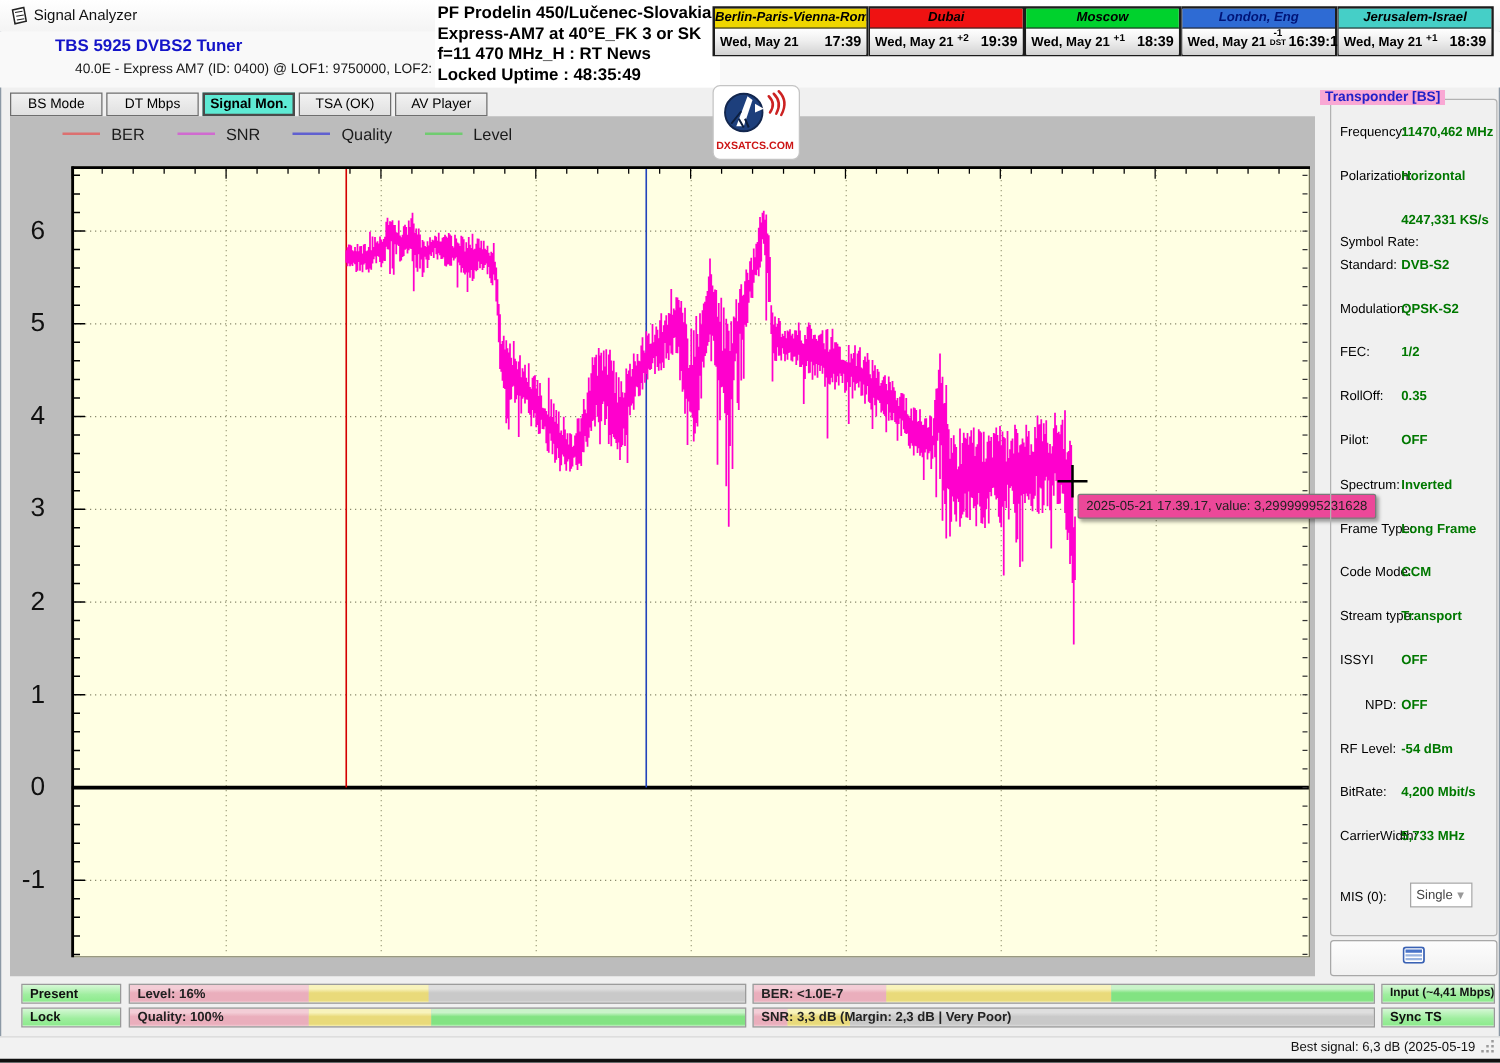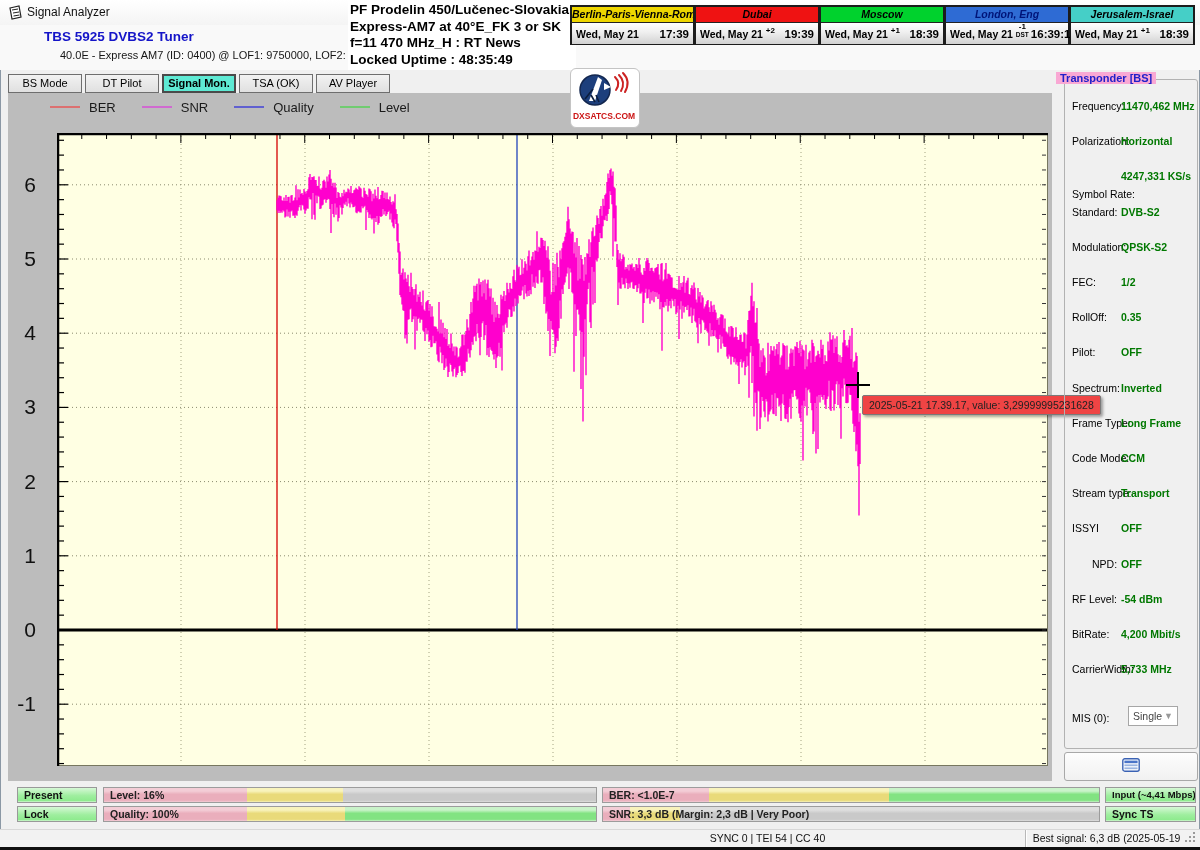--- a/index.html
+++ b/index.html
@@ -38,21 +38,21 @@
   .tab.active{background:#5eead4;border:2px solid #4a4a4a;line-height:15px;font-weight:bold}
   
   #chart-back{left:8px;top:93px;width:1044px;height:688px;background:#bcbcbc}
   #legend{left:50px;top:96px;height:22px;display:flex;align-items:center;gap:26px}
   .leg-item{display:flex;align-items:center;gap:9px}
   .leg-line{width:30px;height:0;border-top:2px solid #000}
   .leg-label{font-size:13px;color:#1a1a1a}
   #logo{left:570px;top:68px;width:68px;height:58px;background:#fff;border:1px solid #c4c4c4;border-radius:6px}
   #plot{left:57px;top:133px;width:991px;height:633px}
   #ylabels .yl{position:absolute;width:30px;text-align:right;font-size:21px;color:#101010;line-height:22px}
-  #tooltip{left:862px;top:395px;background:#ef4444;border:1px solid #7a7a7a;
+  #tooltip{left:862px;top:395px;background:#ec4899;border:1px solid #7a7a7a;
     box-shadow:2px 2px 3px rgba(0,0,0,.35);font-size:10.5px;color:#222;
     padding:3px 6px;white-space:nowrap;border-radius:2px}
   
   #tp-box{left:1064px;top:79px;width:132px;height:668px;border:1px solid #b2b2b2;border-radius:3px}
   #tp-title{left:1056px;top:72px;background:#f9a8d4;padding:0 4px;font-size:11px;font-weight:bold;color:#2020c8}
   .tp-label{position:absolute;left:1072px;font-size:10.5px;color:#000}
   .tp-value{position:absolute;left:1121px;font-size:10.5px;font-weight:bold;color:#007800;white-space:nowrap}
   #mis-select{left:1128px;top:706px;width:50px;height:20px;background:#fff;border:1px solid #a6a6a6;
     font-size:10.5px;color:#444;display:flex;align-items:center;padding:0 4px;box-sizing:border-box}
   #mis-select .chev{margin-left:auto;color:#999;font-size:9px}
@@ -136,21 +136,21 @@
       <div class="clock-body">
         <span class="clock-date">Wed, May 21</span>
         <span class="clock-off">+1</span>
         <span class="clock-time">18:39</span>
       </div>
     </div>
   </div>
 
 <div class="abs" id="tabs">
     <div class="tab">BS Mode</div>
-    <div class="tab">DT Pilot</div>
+    <div class="tab">DT Mbps</div>
     <div class="tab active">Signal Mon.</div>
     <div class="tab">TSA (OK)</div>
     <div class="tab">AV Player</div>
   </div>
 
 <div class="abs" id="chart-back"></div>
 <div class="abs" id="legend">
     <div class="leg-item">
       <span class="leg-line" style="border-top-color: rgb(220, 112, 112);"></span>
       <span class="leg-label">BER</span>
@@ -423,21 +423,20 @@
 <div class="sbar" style="left:602px;top:806px;width:498px">
   <span class="blabel">SNR: 3,3 dB (Margin: 2,3 dB | Very Poor)</span>
 <div class="zone" style="left: 0%; width: 5.4%; background: linear-gradient(rgb(243, 205, 214) 0%, rgb(243, 205, 214) 22%, rgb(234, 174, 188) 45%, rgb(234, 174, 188) 88%, rgb(243, 205, 214) 100%);"></div>
     <div class="zone" style="left: 5.4%; width: 10.2%; background: linear-gradient(rgb(248, 243, 188) 0%, rgb(248, 243, 188) 22%, rgb(233, 218, 122) 45%, rgb(233, 218, 122) 88%, rgb(248, 243, 188) 100%);"></div>
     <div class="zone" style="left: 15.6%; width: 84.4%; background: linear-gradient(rgb(222, 222, 222) 0%, rgb(222, 222, 222) 22%, rgb(201, 201, 201) 45%, rgb(201, 201, 201) 88%, rgb(222, 222, 222) 100%);"></div>
   </div>
 <div class="gbox" style="left:1105px;top:787px;width:91px;font-size:9.5px">Input (~4,41 Mbps)</div>
 <div class="gbox" style="left:1105px;top:806px;width:91px">Sync TS</div>
 
 <div class="abs" id="statusbar">
-  <div class="sb-sec" style="left:510px;width:515px">SYNC 0 | TEI 54 | CC 40</div>
   <div class="sb-sec" style="left:1025px;width:163px;border-right:none;box-shadow:none">Best signal: 6,3 dB (2025-05-19 20:26)</div>
 </div>
 <div class="abs" id="grip">
     <i style="left: 8px; top: 0px;"></i>
     <i style="left: 8px; top: 4px;"></i>
     <i style="left: 4px; top: 4px;"></i>
     <i style="left: 8px; top: 8px;"></i>
     <i style="left: 4px; top: 8px;"></i>
     <i style="left: 0px; top: 8px;"></i>
   </div>

